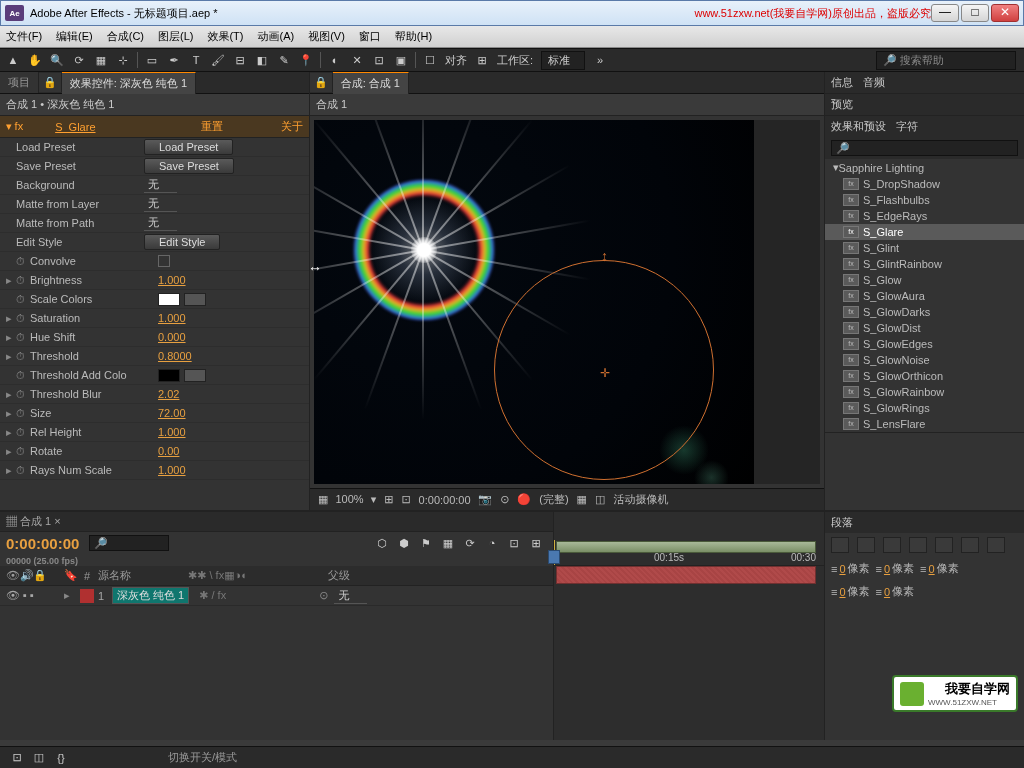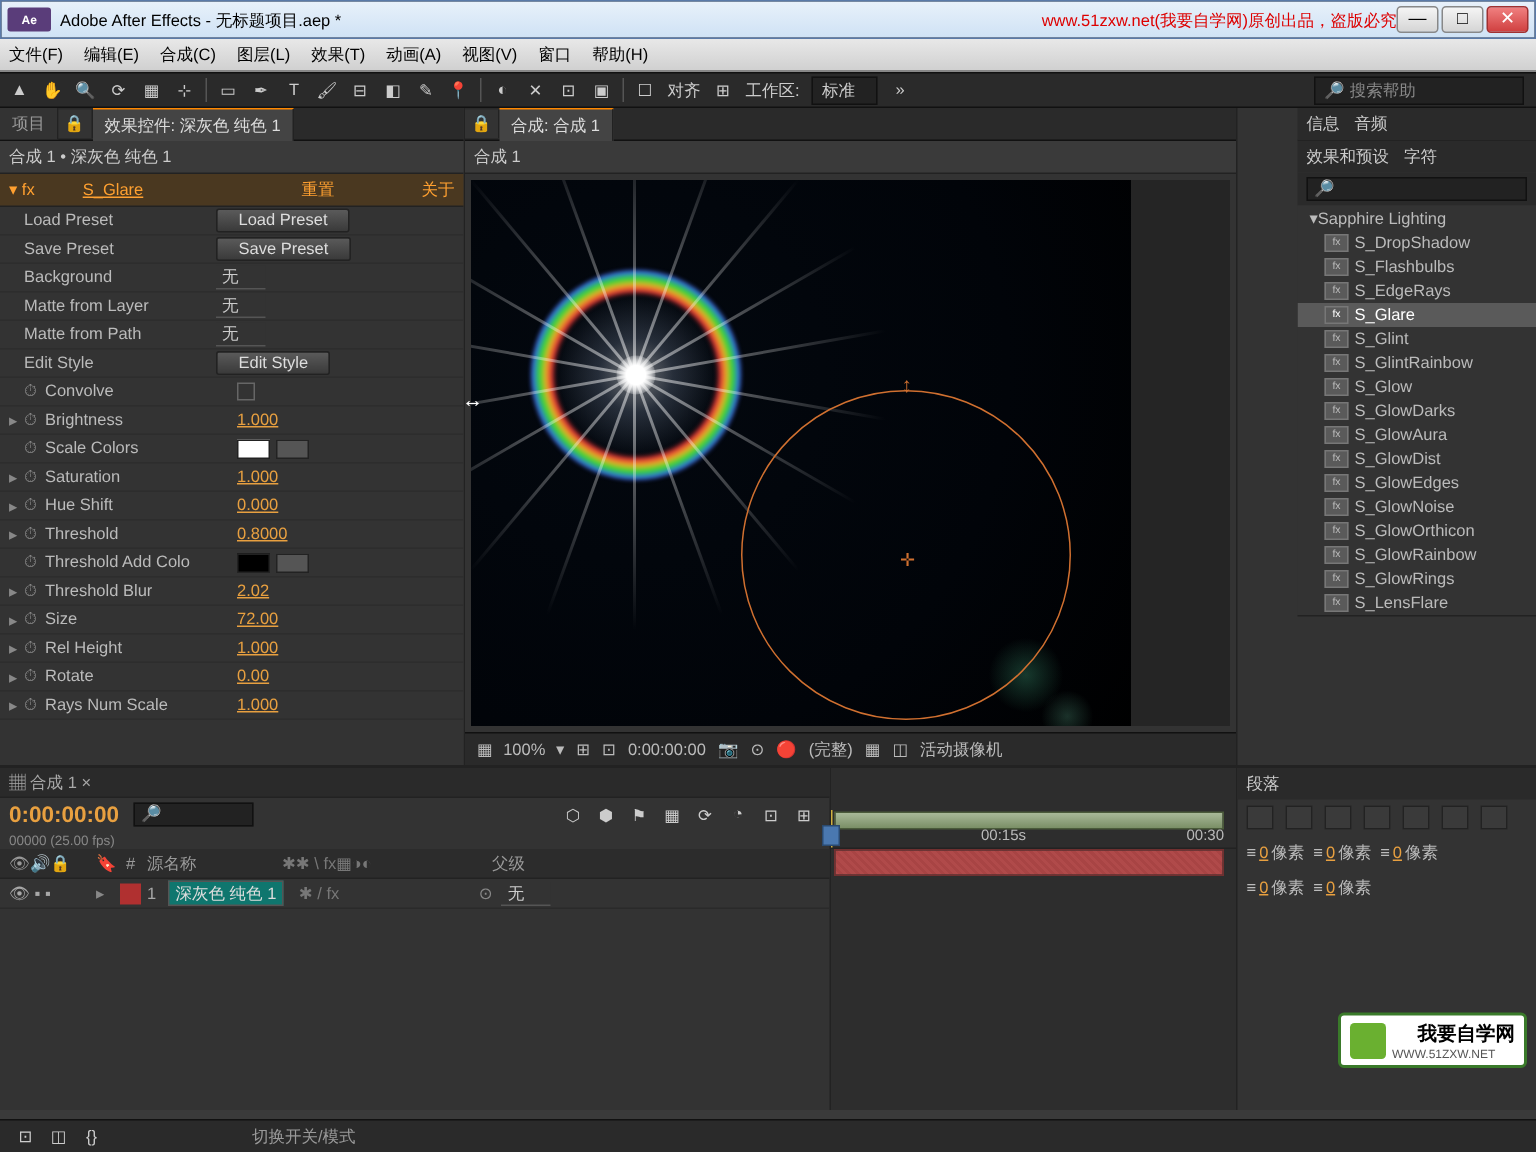--- a/index.html
+++ b/index.html
@@ -1,18 +1,18 @@
 <!DOCTYPE html>
 <html><head>
 <meta charset="utf-8">
 <style>
 * { margin:0; padding:0; box-sizing:border-box; font-family:"Microsoft YaHei",Arial,sans-serif; font-size:11px; user-select:none; }
 body { background:#3a3a3a; color:#a8a8a8; width:1024px; height:768px; overflow:hidden; position:relative; }
 .titlebar { background:linear-gradient(#e8f1fa,#cfe2f5); height:26px; border:1px solid #5a7aa8; display:flex; align-items:center; padding:0 4px; color:#000; }
-.titlebar .icon { width:29px; height:16px; background:#5a3d7a; border-radius:2px; margin-right:6px; display:inline-flex; align-items:center; justify-content:center; color:#fff; font-size:8px; font-weight:bold; }
+.titlebar .icon { width:19px; height:16px; background:#5a3d7a; border-radius:2px; margin-right:6px; display:inline-flex; align-items:center; justify-content:center; color:#fff; font-size:8px; font-weight:bold; }
 .titlebar .title { flex:1; }
 .titlebar .wm { color:#d00; font-size:11px; margin-left:32px; }
 .winbtns { display:flex; gap:2px; }
 .winbtn { width:28px; height:18px; border:1px solid #888; border-radius:3px; background:linear-gradient(#f5f5f5,#d5d5d5); text-align:center; line-height:14px; font-size:12px; }
 .winbtn.close { background:linear-gradient(#f08080,#d04040); color:#fff; border-color:#a03030; }
 .menubar { background:linear-gradient(#e8e8e8,#d0d0d0); height:22px; display:flex; align-items:center; padding:0 6px; border-bottom:1px solid #888; color:#000; }
 .menubar span { margin-right:14px; }
 .toolbar { background:#2a2a2a; height:24px; border-top:1px solid #111; border-bottom:1px solid #111; display:flex; align-items:center; padding:0 2px; }
 .tbtn { width:20px; height:18px; margin:0 1px; display:inline-flex; align-items:center; justify-content:center; color:#ccc; border:1px solid transparent; }
 .tsep { width:1px; height:16px; background:#555; margin:0 3px; }
@@ -51,38 +51,38 @@
 .ray { position:absolute; left:108px; top:-40px; width:2px; height:340px; background:linear-gradient(rgba(255,255,255,0) 0%,rgba(255,255,255,0.55) 50%,rgba(255,255,255,0) 100%); transform-origin:50% 170px; }
 .circ { position:absolute; left:180px; top:140px; width:220px; height:220px; border:1px solid #d07030; border-radius:50%; }
 .cross { position:absolute; left:286px; top:246px; color:#d07030; font-size:12px; }
 .arrow-v { position:absolute; left:287px; top:128px; color:#d07030; font-size:14px; }
 .ghost { position:absolute; border-radius:50%; }
 .g1 { left:345px; top:305px; width:50px; height:50px; background:radial-gradient(circle,rgba(80,200,150,0.28),transparent 70%); }
 .g2 { left:380px; top:340px; width:35px; height:35px; background:radial-gradient(circle,rgba(120,220,180,0.22),transparent 70%); }
 .vfoot { height:22px; background:#2a2a2a; border-top:1px solid #111; display:flex; align-items:center; padding:0 4px; color:#bbb; }
 .vfoot span { margin:0 4px; }
 
-.rightpane { width:200px; display:flex; flex-direction:column; background:#333; border-left:1px solid #222;padding-left:40px; }
+.rightpane { width:200px; display:flex; flex-direction:column; background:#333; border-left:1px solid #222; }
 .rpanel { border-bottom:1px solid #222; }
 .rphdr { background:#2a2a2a; padding:3px 6px; color:#ccc; display:flex; }
 .rphdr .rtab { margin-right:10px; }
 .treesearch { background:#2a2a2a; padding:3px 6px; }
 .treesearch input { background:#222; border:1px solid #111; width:100%; color:#bbb; padding:1px 4px; }
 .tree { background:#333; max-height:300px; overflow:auto; }
 .trow { display:flex; align-items:center; padding:2px 4px 2px 18px; color:#bbb; }
 .trow.lvl1 { padding-left:8px; }
 .trow.sel { background:#5a5a5a; color:#fff; }
 .trow .ficon { width:16px; height:12px; background:#5a5a5a; border:1px solid #777; margin-right:4px; font-size:7px; line-height:10px; text-align:center; }
 
 .timeline { height:230px; background:#333; display:flex; border-top:2px solid #222; }
 .tlleft { width:554px; border-right:1px solid #222; display:flex; flex-direction:column; }
 .tlhdr { background:#2a2a2a; padding:2px 6px; display:flex; align-items:center; border-bottom:1px solid #222; }
 .tltime { padding:2px 6px; display:flex; align-items:center; }
 .tc { color:#e8a040; font-size:15px; font-weight:bold; margin-right:10px; }
-.fps { color:#888; font-size:9px; }
+.fps { color:#888; font-size:9px;font-weight:bold; }
 .tlcols { background:#2c2c2c; height:20px; display:flex; align-items:center; padding:0 6px; border-bottom:1px solid #222; color:#999; }
 .tlrow { height:20px; display:flex; align-items:center; padding:0 6px; border-bottom:1px solid #2a2a2a; }
 .lsw { width:14px; height:14px; background:#b03030; margin:0 4px; }
 .lname { background:#0f766e; border:1px solid #555; padding:0 4px; color:#ddd; }
 .tlright { flex:1; background:#2d2d2d; position:relative; }
 .ruler { height:54px; background:#2d2d2d; border-bottom:1px solid #222; position:relative; }
 .rlbl { position:absolute; top:40px; color:#bbb; font-size:10px; }
 .compbar { position:absolute; top:29px; left:2px; right:8px; height:12px; background:linear-gradient(#a8b898,#7a8f66); border:1px solid #4a5a3a; }
 .playhead { position:absolute; left:0; top:28px; bottom:0; width:1px; background:#d0b040; }
 .ph-handle { position:absolute; left:-6px; top:38px; width:12px; height:14px; background:#4a78b0; border:1px solid #2a4a70; }
@@ -325,37 +325,42 @@
   </div>
 
   <div class="rightpane">
     <div class="rpanel">
         <div class="rphdr">
           <span class="rtab">信息</span>
           <span class="rtab">音频</span>
         </div>
       </div>
     <div class="rpanel">
+        <div class="rphdr">
+          <span class="rtab">预览</span>
+        </div>
+      </div>
+    <div class="rpanel">
       <div class="rphdr">
           <span class="rtab">效果和预设</span>
           <span class="rtab">字符</span>
         </div>
       <div class="treesearch"><input placeholder="🔎" style=""></div>
       <div class="tree">
         <div class="trow lvl1">▾ <span>Sapphire Lighting</span></div>
         <div id="tree-items">
             <div class="trow"><span class="ficon">fx</span>S_DropShadow</div>
             <div class="trow"><span class="ficon">fx</span>S_Flashbulbs</div>
             <div class="trow"><span class="ficon">fx</span>S_EdgeRays</div>
             <div class="trow sel"><span class="ficon">fx</span>S_Glare</div>
             <div class="trow"><span class="ficon">fx</span>S_Glint</div>
             <div class="trow"><span class="ficon">fx</span>S_GlintRainbow</div>
             <div class="trow"><span class="ficon">fx</span>S_Glow</div>
+            <div class="trow"><span class="ficon">fx</span>S_GlowAura</div>
             <div class="trow"><span class="ficon">fx</span>S_GlowDarks</div>
-            <div class="trow"><span class="ficon">fx</span>S_GlowAura</div>
             <div class="trow"><span class="ficon">fx</span>S_GlowDist</div>
             <div class="trow"><span class="ficon">fx</span>S_GlowEdges</div>
             <div class="trow"><span class="ficon">fx</span>S_GlowNoise</div>
             <div class="trow"><span class="ficon">fx</span>S_GlowOrthicon</div>
             <div class="trow"><span class="ficon">fx</span>S_GlowRainbow</div>
             <div class="trow"><span class="ficon">fx</span>S_GlowRings</div>
             <div class="trow"><span class="ficon">fx</span>S_LensFlare</div>
           </div>
       </div>
     </div>

